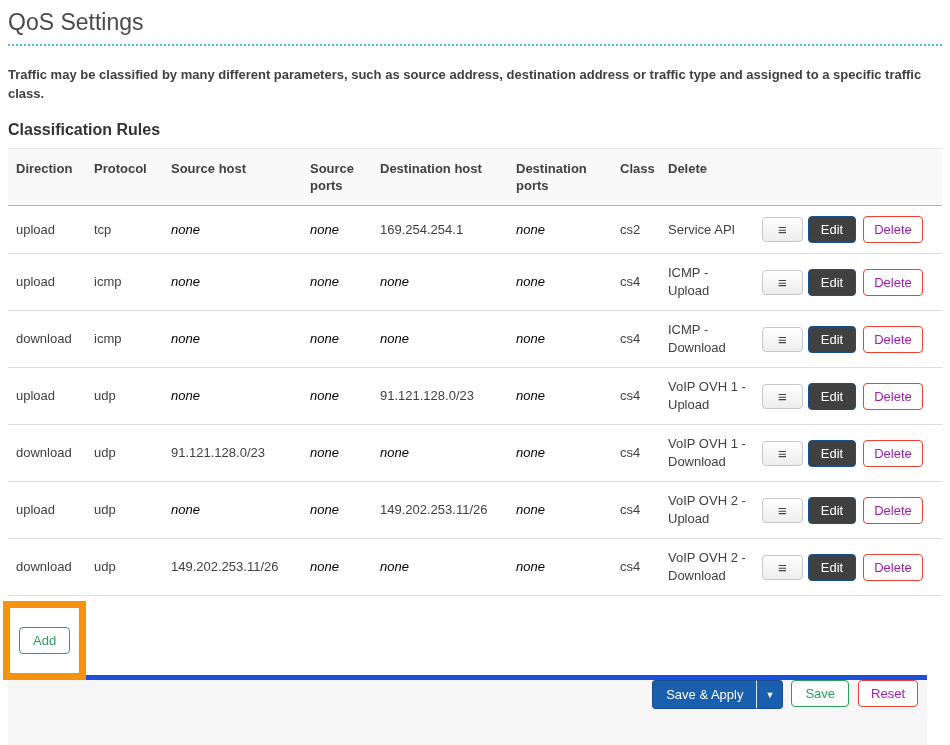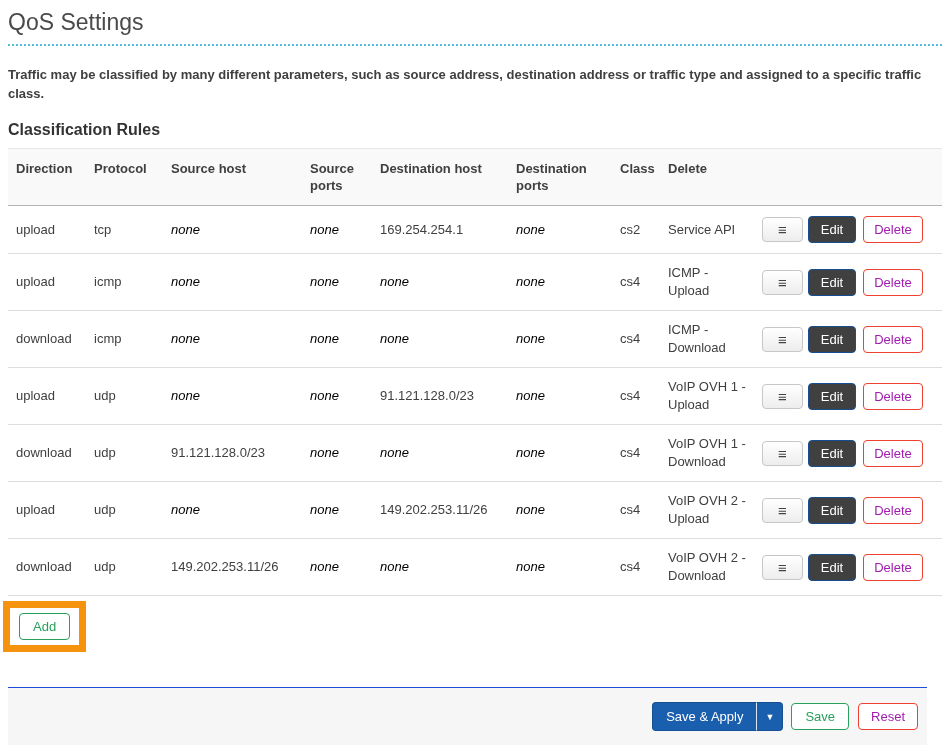--- a/index.html
+++ b/index.html
@@ -117,35 +117,35 @@
     color: #28a05c;
     padding: 4px 13px;
   }
 
   .add-wrap {
     position: relative;
     z-index: 2;
     display: inline-block;
     margin: 5px 0 0 -5px;
     border: 7px solid #f5920e;
-    padding: 5px 9px;
+    padding: 19px 9px;
     background: #ffffff;
   }
 
   .page-actions {
     position: absolute;
     left: 8px;
     right: 23px;
     bottom: 0;
-    height: 58px;
+    height: 70px;
     background: #f6f6f6;
-    border-top: 1px solid #1d4ed8;
+    border-top: 5px solid #1d4ed8;
     display: flex;
     justify-content: flex-end;
-    align-items: center;
+    align-items: flex-start;
     padding-right: 9px;
   }
   .split-btn { display: inline-flex; }
   .split-main {
     background: #1a5fad;
     border: 1px solid #154f92;
     border-right: none;
     color: #ffffff;
     font-size: 13px;
     line-height: 17px;

